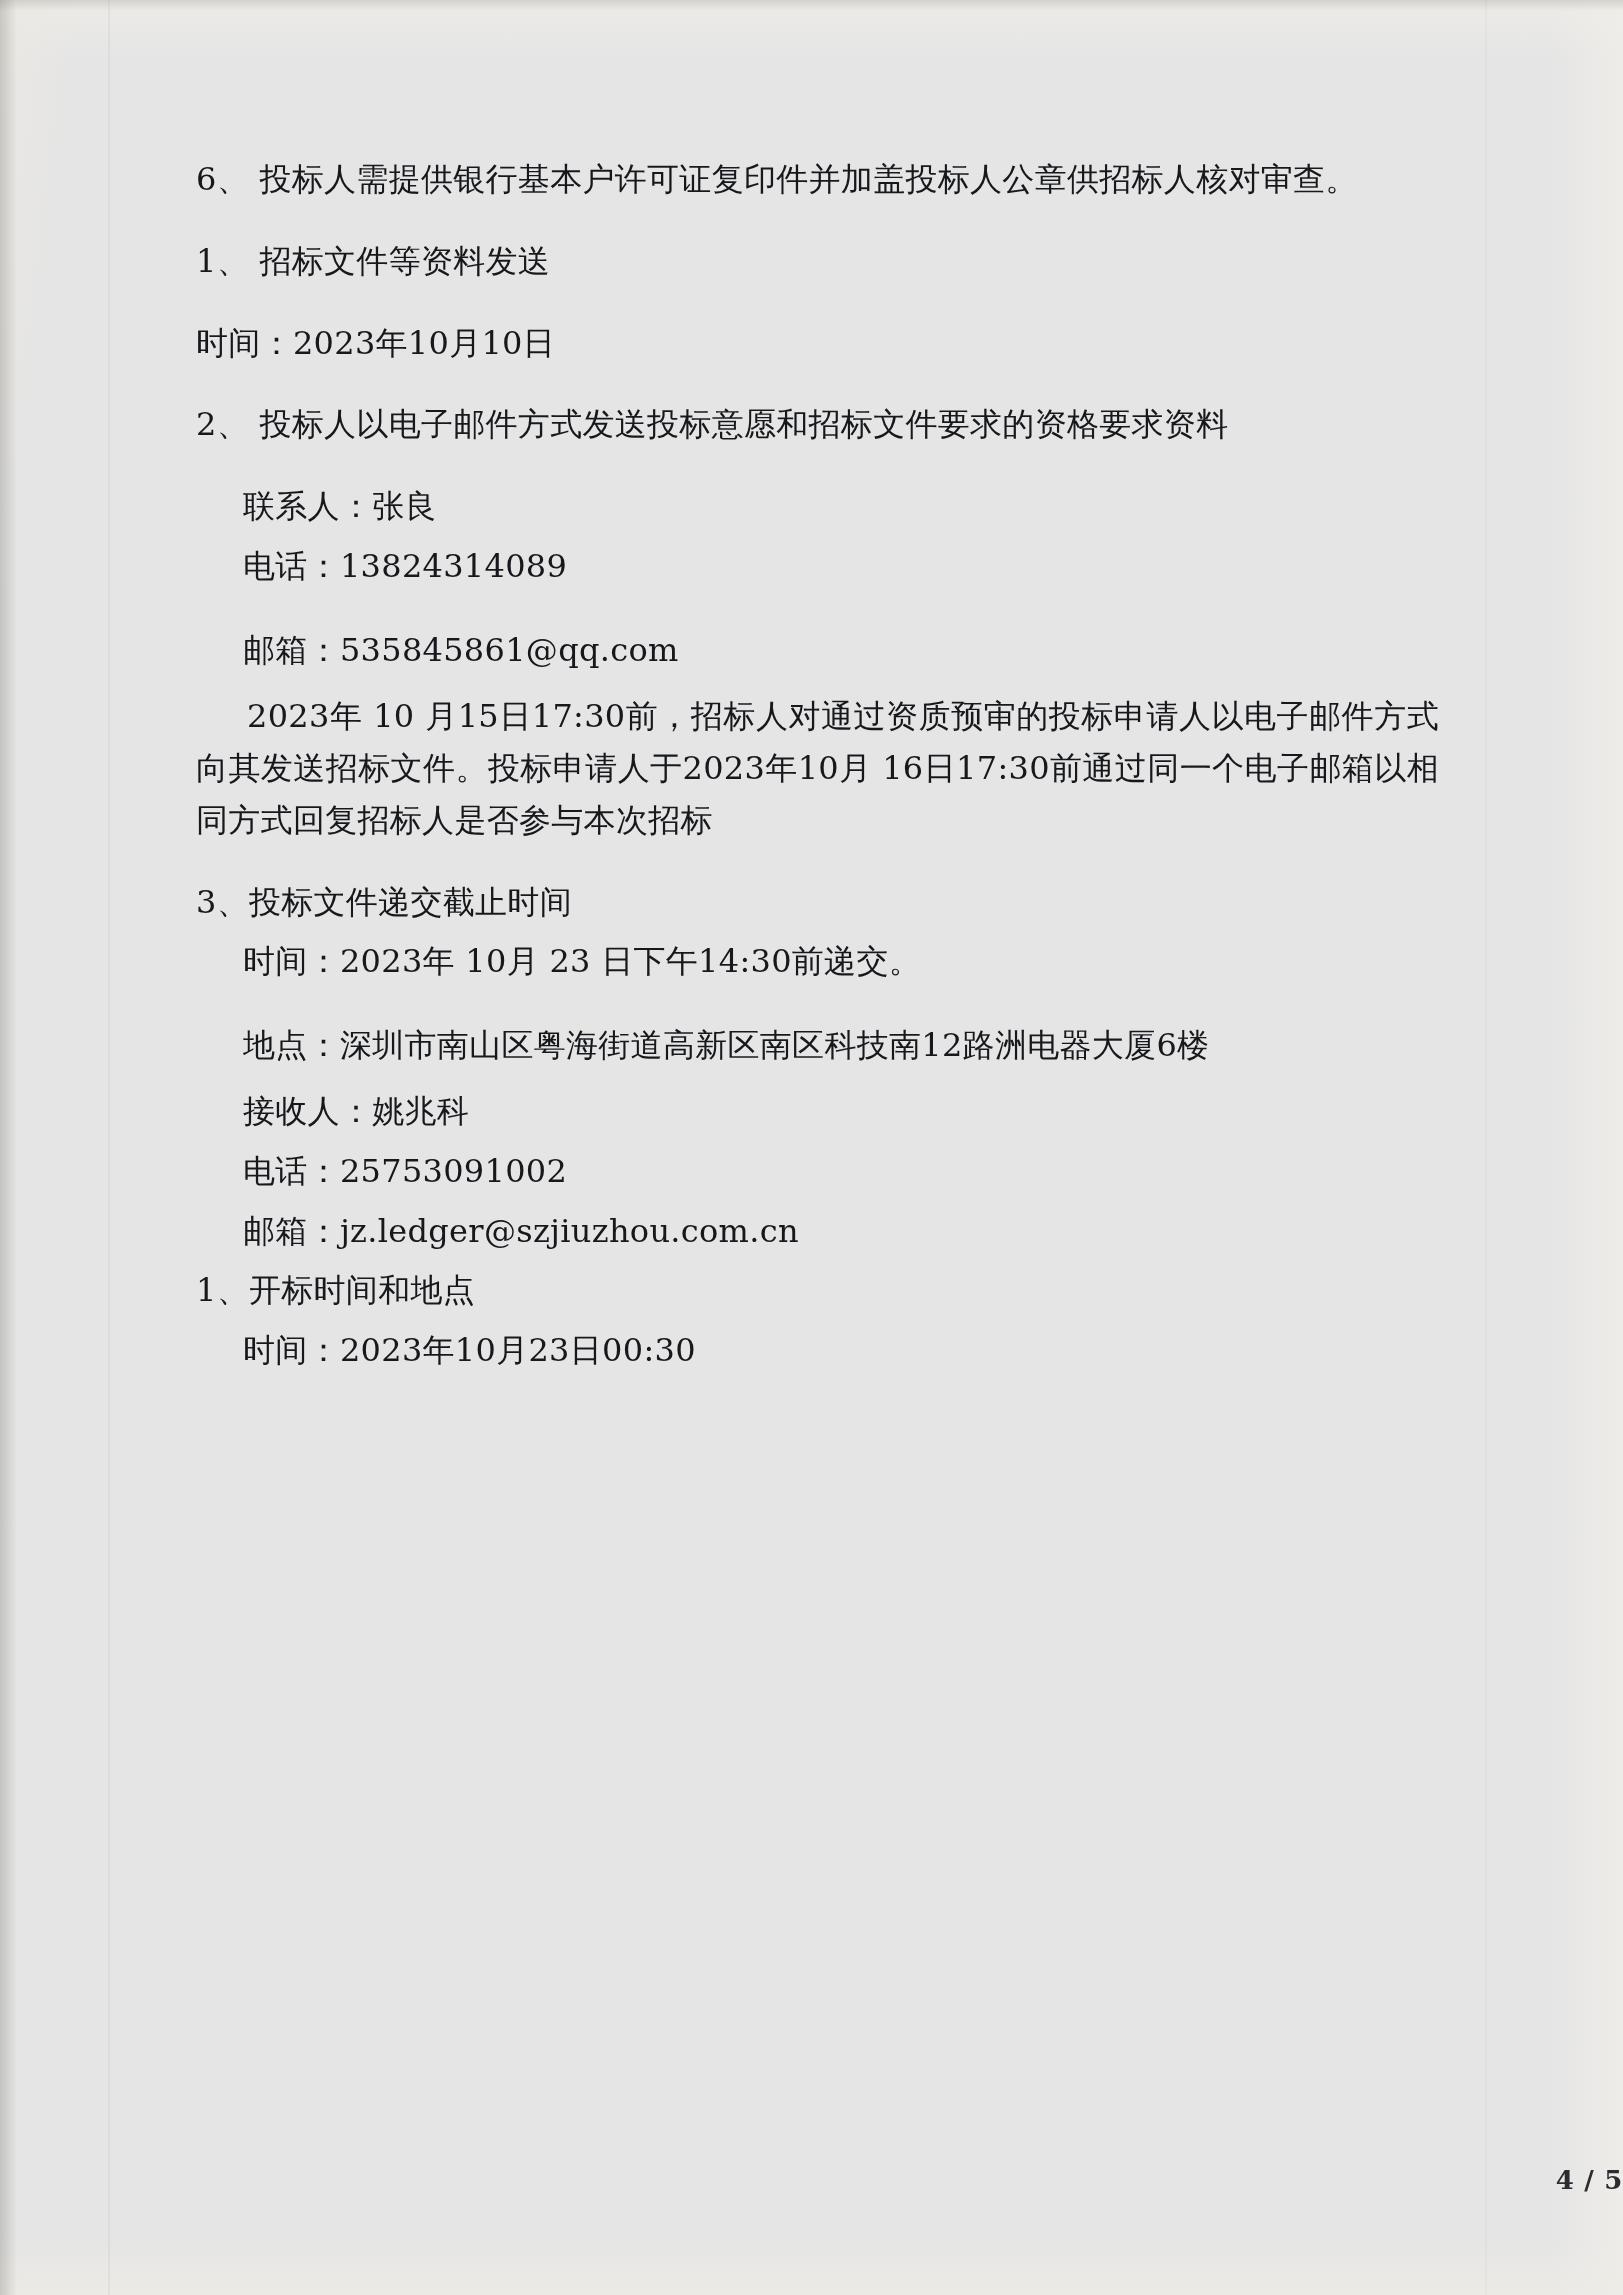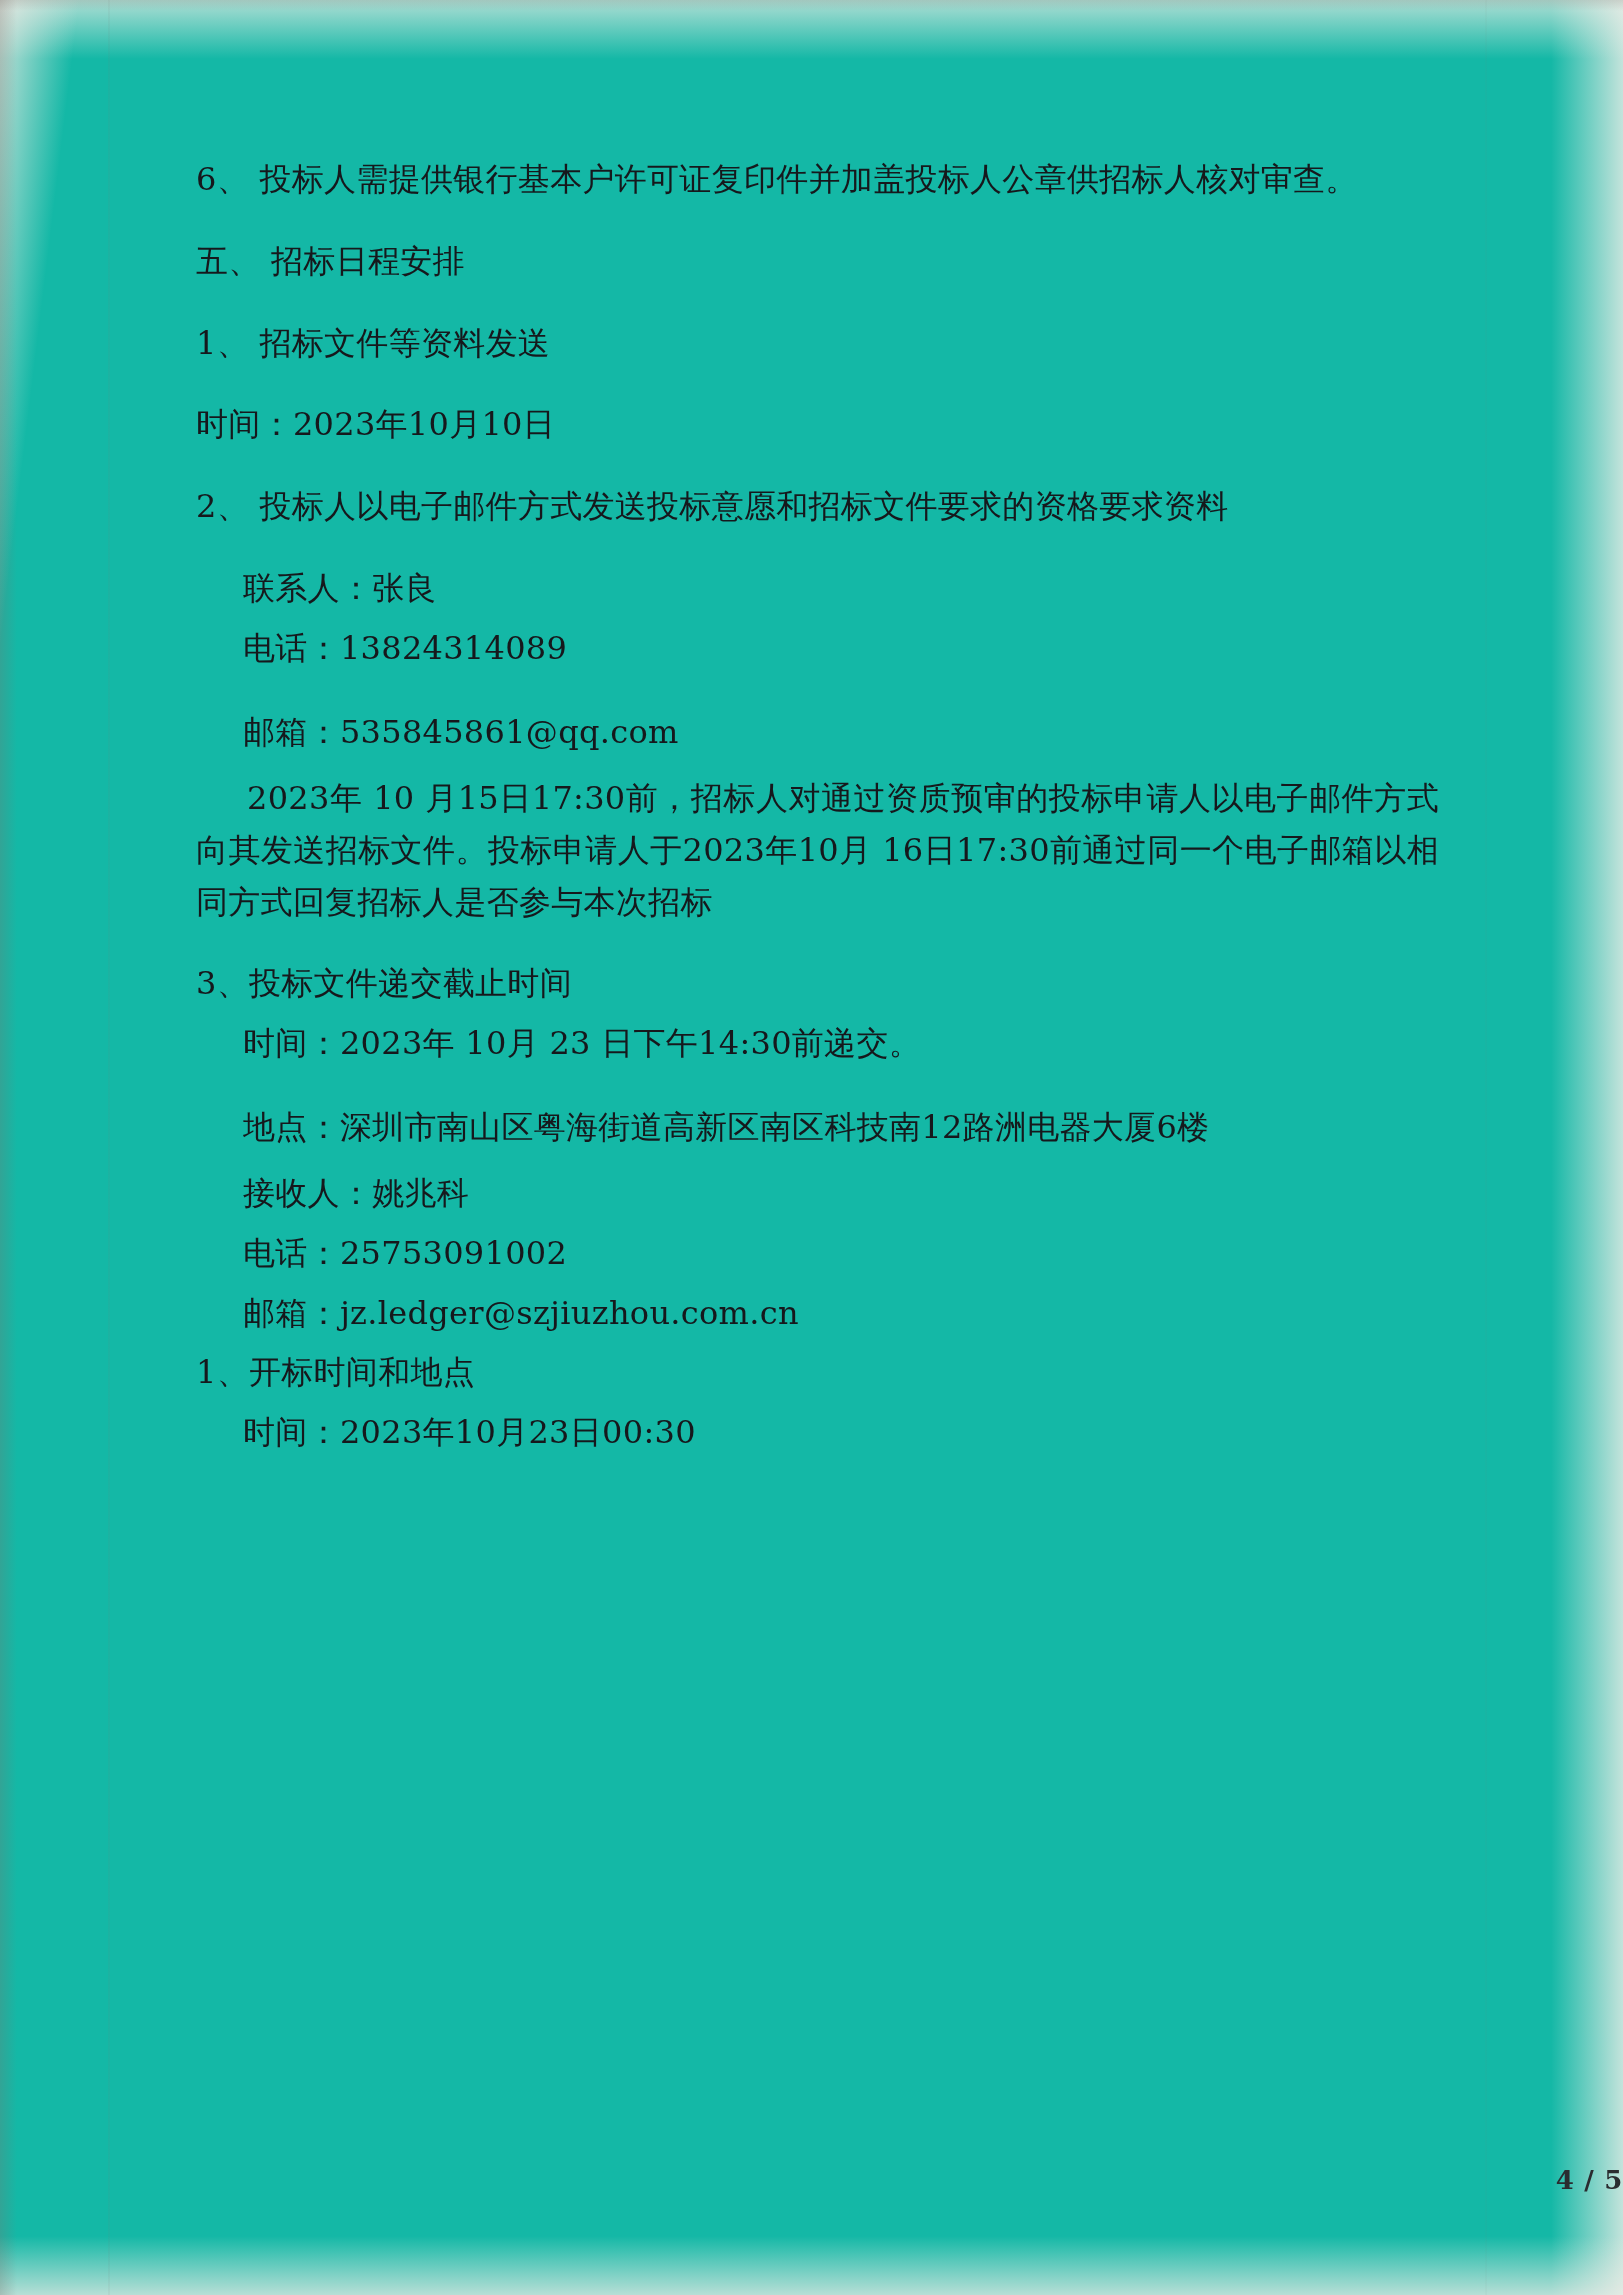--- a/index.html
+++ b/index.html
@@ -8,21 +8,21 @@
     background: #8a8a8a;
   }
   body {
     font-family: "Liberation Serif", serif;
   }
   .page {
     position: relative;
     width: 1623px;
     height: 2295px;
     margin: 0 auto;
-    background: #14b8a6;
+    background: #e5e5e5;
     overflow: hidden;
   }
   
   .paper-tint {
     position: absolute;
     inset: 0;
     background:
       linear-gradient(97deg, rgba(236,233,227,0.85) 0px, rgba(253,252,250,0) 79px),
       linear-gradient(180deg, rgba(240,238,232,0.7) 0px, rgba(253,252,250,0) 59px),
       linear-gradient(0deg, rgba(238,236,230,0.75) 0px, rgba(253,252,250,0) 59px),
@@ -92,21 +92,20 @@
   <div class="paper-tint"></div>
   <div class="edge-shadow-left"></div>
   <div class="edge-shadow-top"></div>
   <div class="crease" style="left:108px;"></div>
   <div class="crease" style="left:1485px;opacity:.6;"></div>
 
   <div class="content">
 
     <p class="para">6、 投标人需提供银行基本户许可证复印件并加盖投标人公章供招标人核对审查。</p>
 
-    <p class="para">五、 招标日程安排</p>
 
     <p class="para">1、 招标文件等资料发送</p>
 
     <p class="para">时间：2023年10月10日</p>
 
 
     <p class="para">2、 投标人以电子邮件方式发送投标意愿和招标文件要求的资格要求资料</p>
 
     <p class="para indent-2 tight">联系人：张良</p>
     <p class="para indent-2 tight">电话：13824314089</p>

